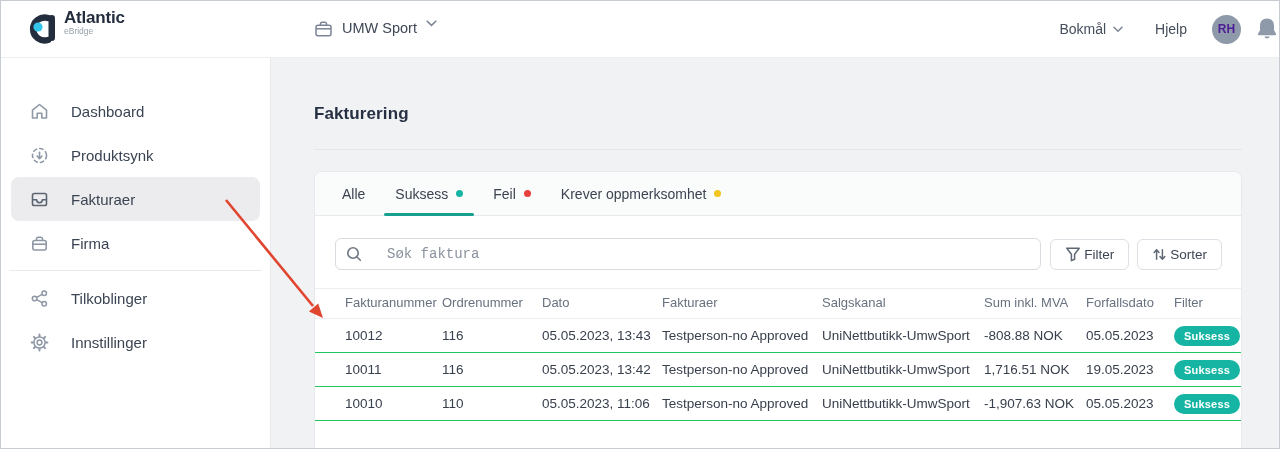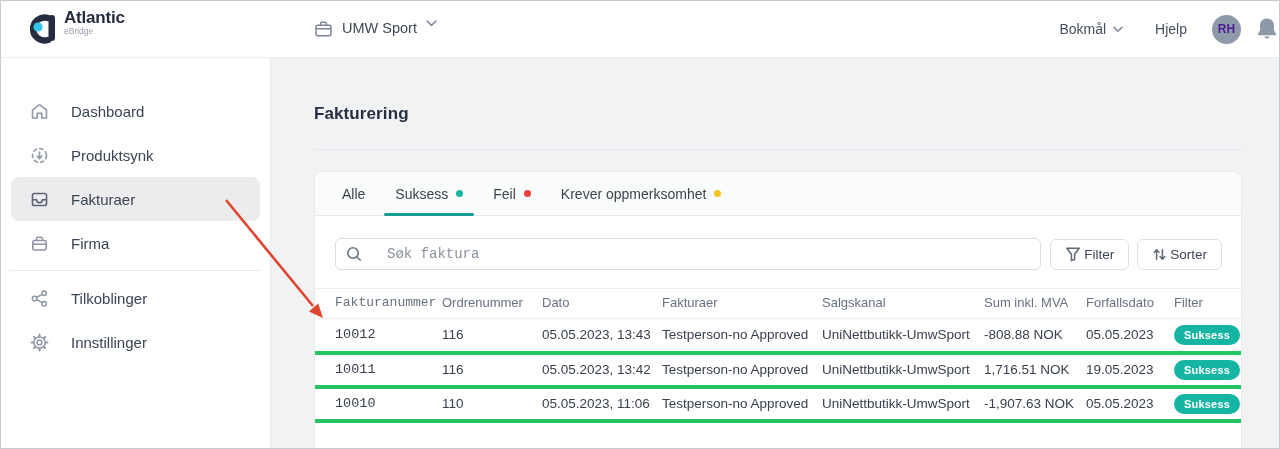--- a/index.html
+++ b/index.html
@@ -89,24 +89,24 @@
     color:#3d4554; cursor:pointer; white-space:nowrap;
   }
   .btn.filter { margin-left:1px; }
 
   table.data { width:100%; border-collapse:collapse; table-layout:fixed; }
   table.data thead th {
     font-size:13px; font-weight:normal; color:#67717f; text-align:left;
     padding:6px 0 8px 0; border-top:1px solid #eceef0; border-bottom:1px solid #eceef0;
   }
   table.data td {
-    font-size:13.5px; color:#39404d; height:34px; border-bottom:4px solid #22c55e;
+    font-size:13.5px; color:#39404d; height:34px; border-bottom:1px solid #22c55e;
     white-space:nowrap; overflow:hidden;
   }
-  table.data th:first-child, table.data td:first-child { padding-left:20px;font-family:Liberation Mono, monospace; }
+  table.data th:first-child, table.data td:first-child { padding-left:30px; }
   .badge {
     display:inline-block; background:#16b5a3; color:#fff; font-size:11px; font-weight:bold;
     padding:4px 10px 4px; border-radius:11px; letter-spacing:0.2px;
   }
 
   .arrow-overlay { position:absolute; left:0; top:0; pointer-events:none; z-index:40; }
   svg { display:block; }
 </style>
 </head>
 <body>

